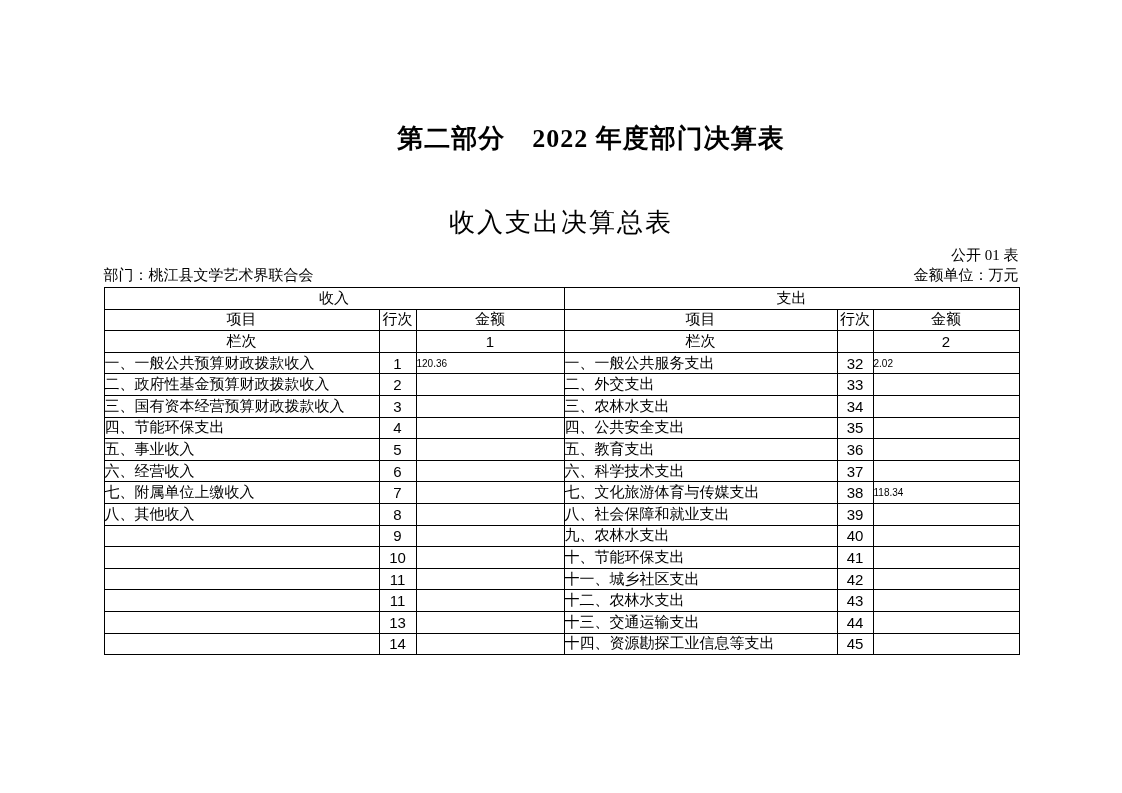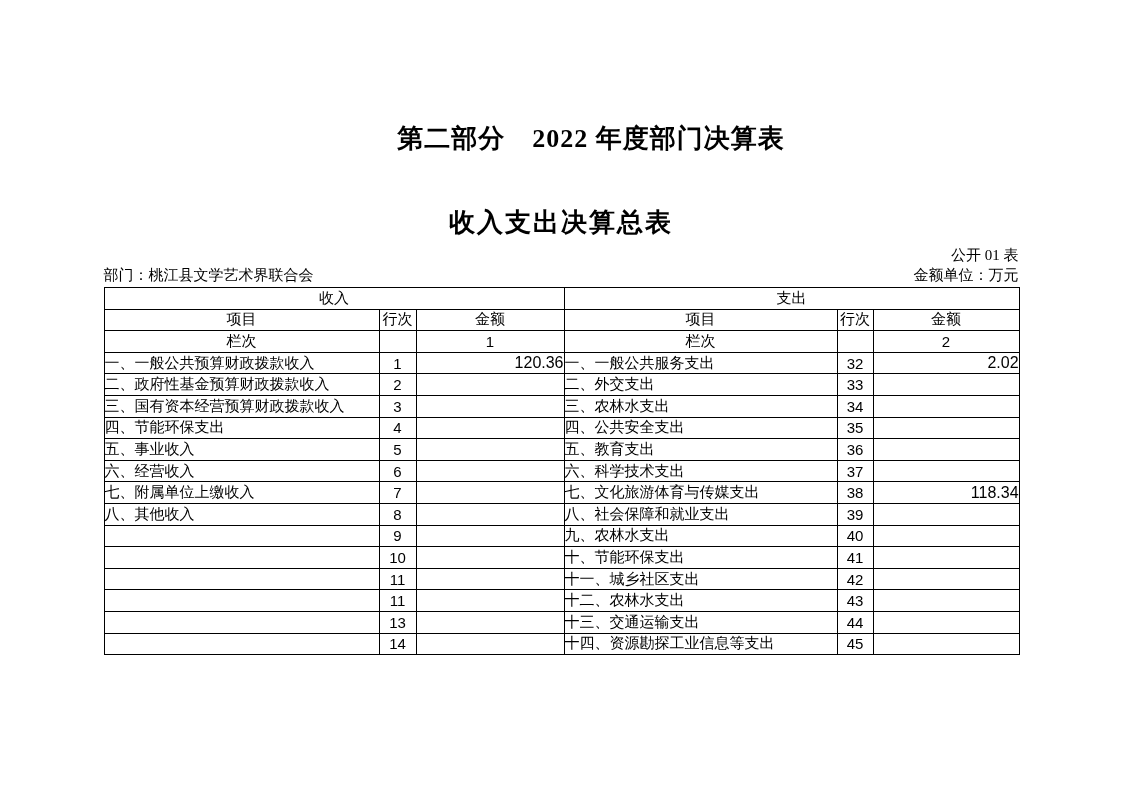--- a/index.html
+++ b/index.html
@@ -24,21 +24,21 @@
     font-size: 26px;
     font-weight: bold;
     line-height: 34px;
     letter-spacing: 1px;
   }
   .doc-title {
     margin: 0;
     margin-top: 50px;
     text-align: center;
     font-size: 26px;
-    font-weight: bold;
+    font-weight: normal;
     line-height: 34px;
     letter-spacing: 2px;
   }
   .table-area {
     width: 915px;
     margin: 0 auto;
   }
   .meta-right {
     margin-top: 6px;
     text-align: right;
@@ -72,24 +72,24 @@
   td.item {
     text-align: left;
     padding-left: 2px;
   }
   td.line {
     text-align: center;
     font-family: "Liberation Sans", sans-serif;
     font-size: 15px;
   }
   td.amount {
-    text-align: right;
+    text-align: left;
     padding-right: 2px;
     font-family: "Liberation Sans", sans-serif;
-    font-size: 16px;
+    font-size: 10px;
   }
   th.num {
     font-family: "Liberation Sans", sans-serif;
     font-size: 15px;
   }
 </style>
 </head>
 <body>
 
 <div class="page">

